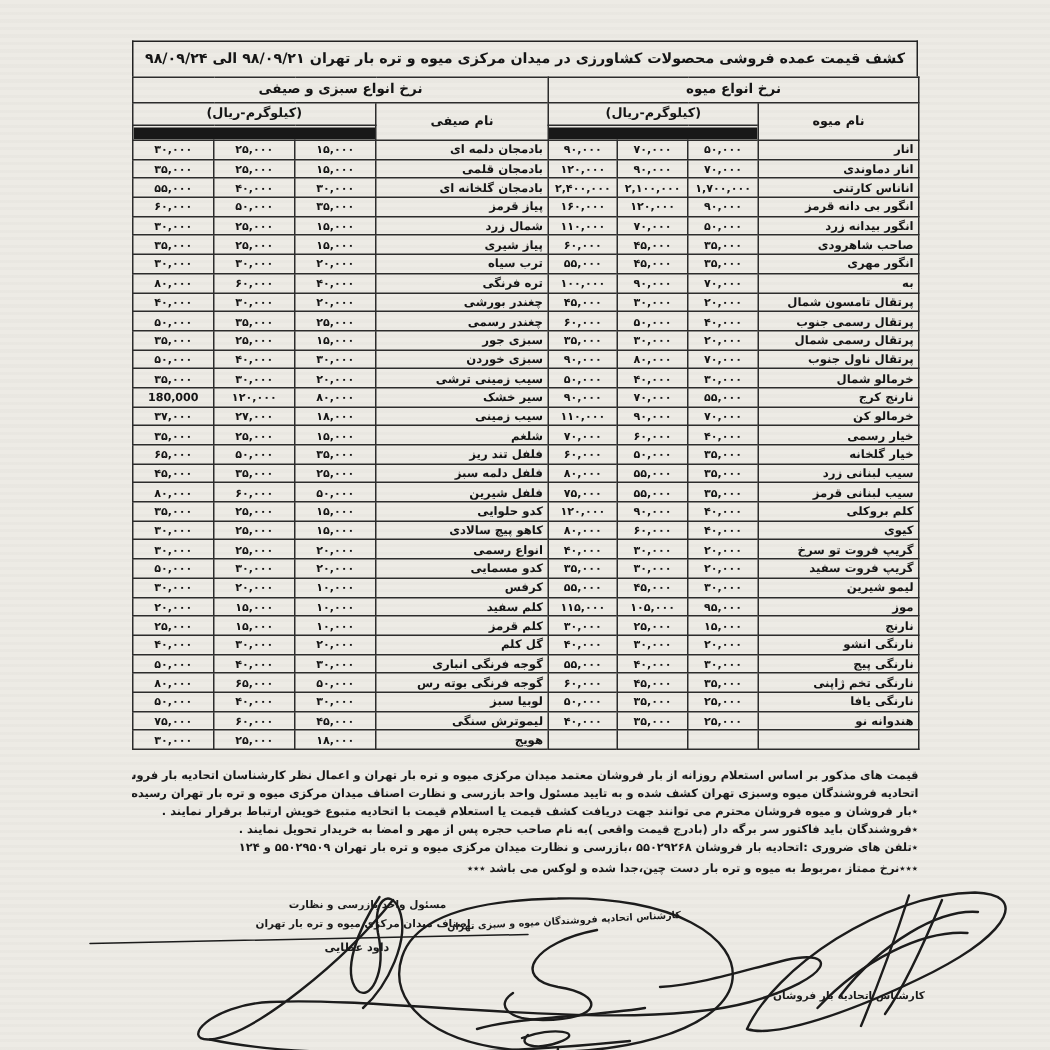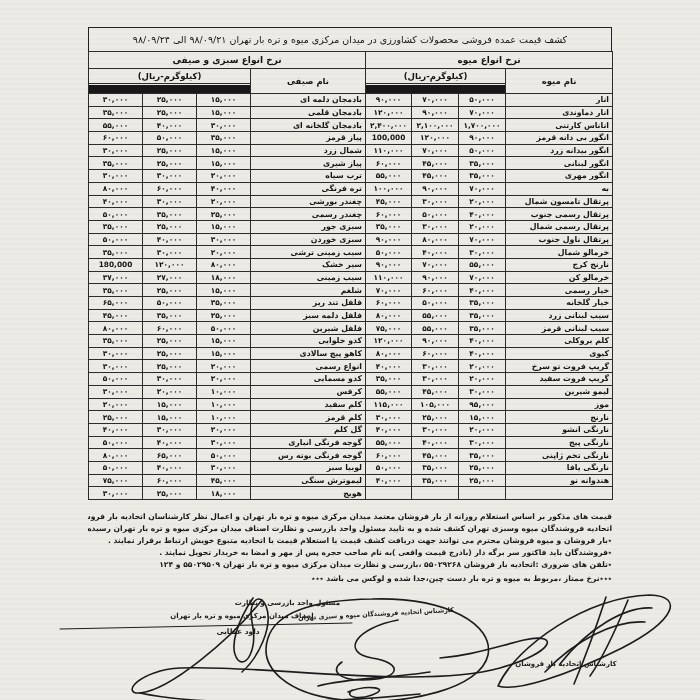--- a/index.html
+++ b/index.html
@@ -6,21 +6,21 @@
   body{background:#d8d5cf;}
   .page{
     position:relative;width:700px;height:700px;overflow:hidden;
     background:#edebe5;
     background-image:repeating-linear-gradient(0deg, rgba(0,0,0,0.015) 0 2px, transparent 2px 5px);
     font-family:"DejaVu Sans",sans-serif;color:#151515;
   }
   .sheet{position:absolute;left:88px;top:27px;width:524px;}
   .title-box{
     border:1.6px solid #222;border-bottom:none;height:23px;line-height:23px;
-    text-align:center;font-weight:normal;font-size:9.5px;direction:rtl;white-space:nowrap;overflow:hidden;
+    text-align:center;font-weight:bold;font-size:9.5px;direction:rtl;white-space:nowrap;overflow:hidden;
   }
   table.price-table{
     border-collapse:collapse;table-layout:fixed;width:524px;direction:rtl;
     border:1.6px solid #222;
   }
   .price-table th,.price-table td{border:1px solid #2c2c2c;overflow:hidden;white-space:nowrap;padding:0;}
   .price-table thead th{font-weight:bold;margin-top:20px;}
   .section-th{height:16px;font-size:9px;}
   .unit-th{height:14px;font-size:8.5px;}
   .name-th{font-size:8.5px;}
@@ -29,21 +29,21 @@
   td.name{text-align:right;padding-right:3px;font-size:7.8px;font-weight:bold;height:11.7px;}
   td.num{text-align:center;font-size:7.4px;font-weight:bold;}
   .notes{position:absolute;left:88px;top:511px;width:524px;direction:rtl;
     font-size:7.6px;font-weight:bold;line-height:12px;text-align:right;color:#191919;}
   .note-line{white-space:nowrap;overflow:hidden;}
   .note-line.centered{text-align:right;margin-top:2px;}
   svg.signatures{position:absolute;left:0;top:0;width:700px;height:700px;}
   .sig-label{position:absolute;direction:rtl;font-weight:bold;color:#1a1a1a;white-space:nowrap;overflow:hidden;}
   .sig-label.right{left:486px;top:620px;width:160px;font-size:7px;text-align:center;margin-top:40px;}
   .sig-label.center{left:276px;top:610px;width:200px;font-size:6.4px;text-align:center;transform:rotate(-3deg);}
-  .sig-label.left1{left:150px;top:599px;width:190px;font-size:7px;text-align:right;}
+  .sig-label.left1{left:150px;top:599px;width:190px;font-size:7px;text-align:center;}
   .sig-label.left2{left:128px;top:612px;width:228px;font-size:7px;text-align:center;}
   .sig-label.left3{left:168px;top:627px;width:140px;font-size:7.5px;text-align:center;}
 </style>
 </head>
 <body>
 
 <div class="page">
 
   <div class="sheet">
     <div class="title-box">کشف قیمت عمده فروشی محصولات کشاورزی در میدان مرکزی میوه و تره بار تهران ۹۸/۰۹/۲۱   الی ۹۸/۰۹/۲۴</div>
@@ -107,38 +107,38 @@
             <td class="num">۲,۴۰۰,۰۰۰</td>
             <td class="name">بادمجان گلخانه ای</td>
             <td class="num">۳۰,۰۰۰</td>
             <td class="num">۴۰,۰۰۰</td>
             <td class="num">۵۵,۰۰۰</td>
           </tr>
           <tr>
             <td class="name">انگور بی دانه قرمز</td>
             <td class="num">۹۰,۰۰۰</td>
             <td class="num">۱۲۰,۰۰۰</td>
-            <td class="num">100,000</td>
+            <td class="num">۱۶۰,۰۰۰</td>
             <td class="name">پیاز قرمز</td>
             <td class="num">۳۵,۰۰۰</td>
             <td class="num">۵۰,۰۰۰</td>
             <td class="num">۶۰,۰۰۰</td>
           </tr>
           <tr>
             <td class="name">انگور بیدانه زرد</td>
             <td class="num">۵۰,۰۰۰</td>
             <td class="num">۷۰,۰۰۰</td>
             <td class="num">۱۱۰,۰۰۰</td>
             <td class="name">شمال زرد</td>
             <td class="num">۱۵,۰۰۰</td>
             <td class="num">۲۵,۰۰۰</td>
             <td class="num">۳۰,۰۰۰</td>
           </tr>
           <tr>
-            <td class="name">انگور لبنانی</td>
+            <td class="name">صاحب شاهرودی</td>
             <td class="num">۳۵,۰۰۰</td>
             <td class="num">۴۵,۰۰۰</td>
             <td class="num">۶۰,۰۰۰</td>
             <td class="name">پیاز شیری</td>
             <td class="num">۱۵,۰۰۰</td>
             <td class="num">۲۵,۰۰۰</td>
             <td class="num">۳۵,۰۰۰</td>
           </tr>
           <tr>
             <td class="name">انگور مهری</td>

